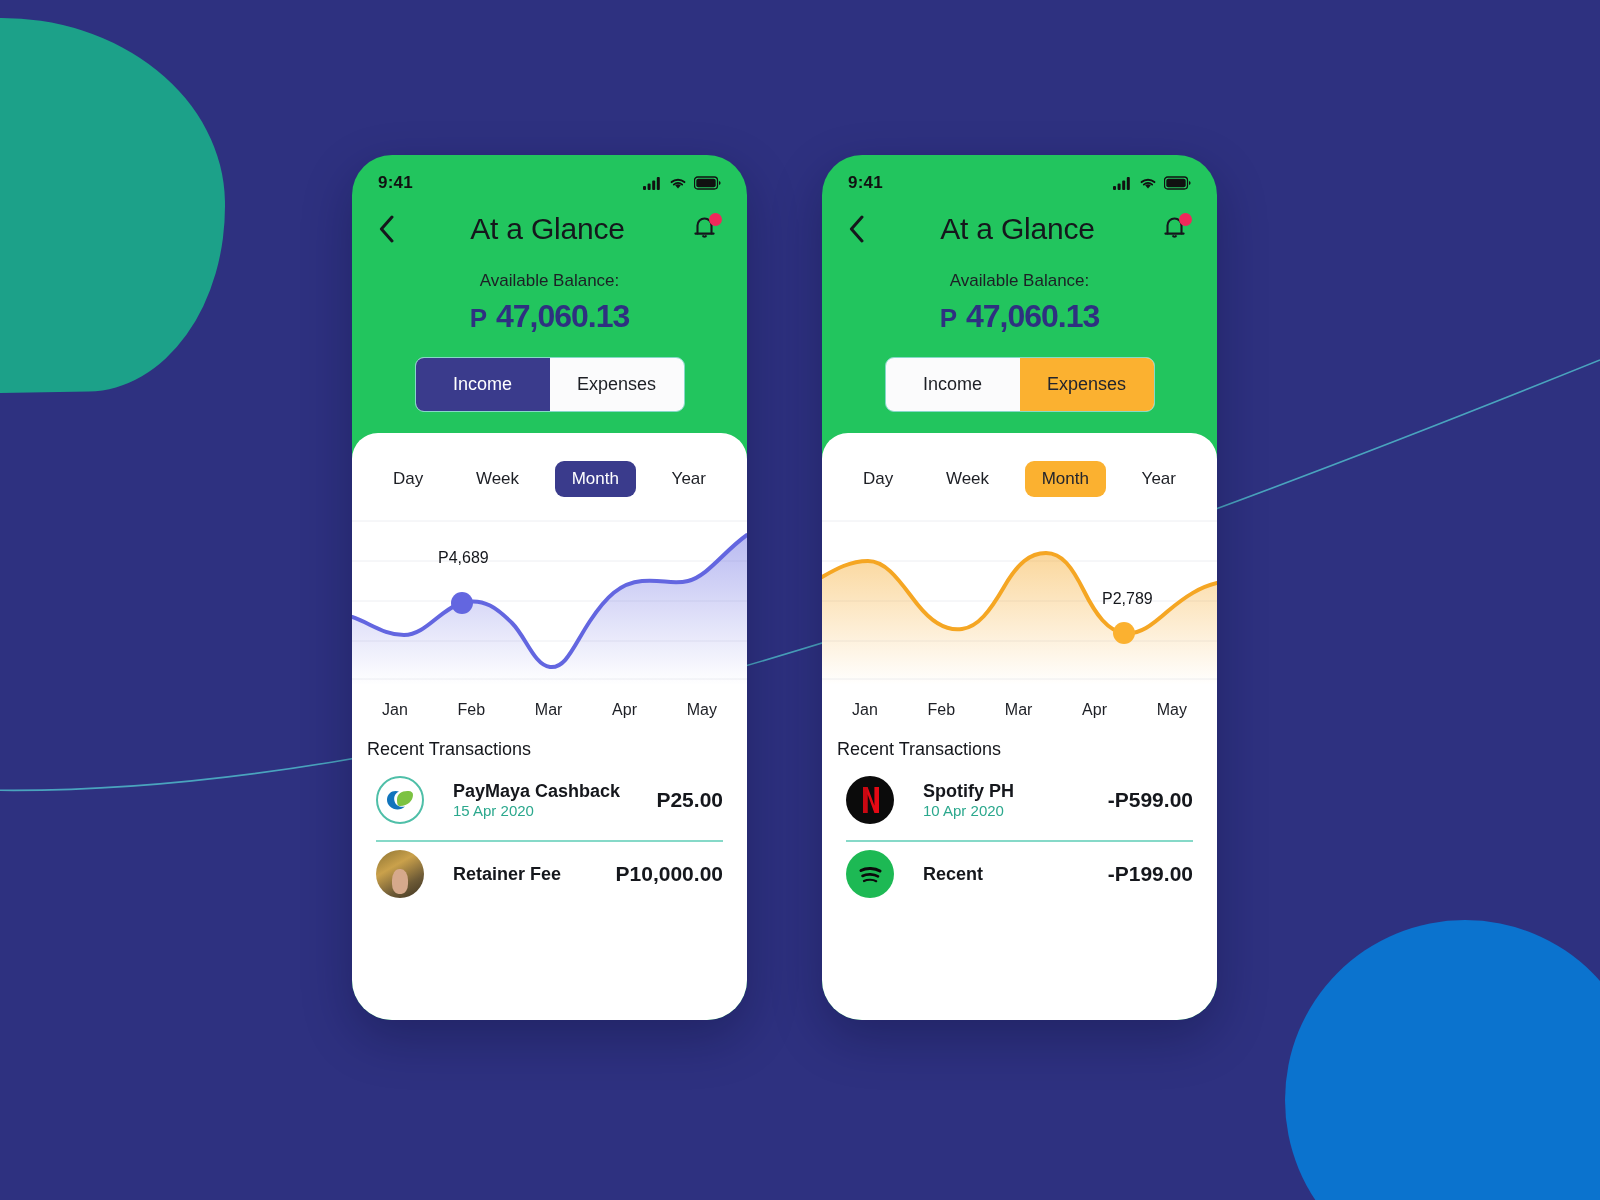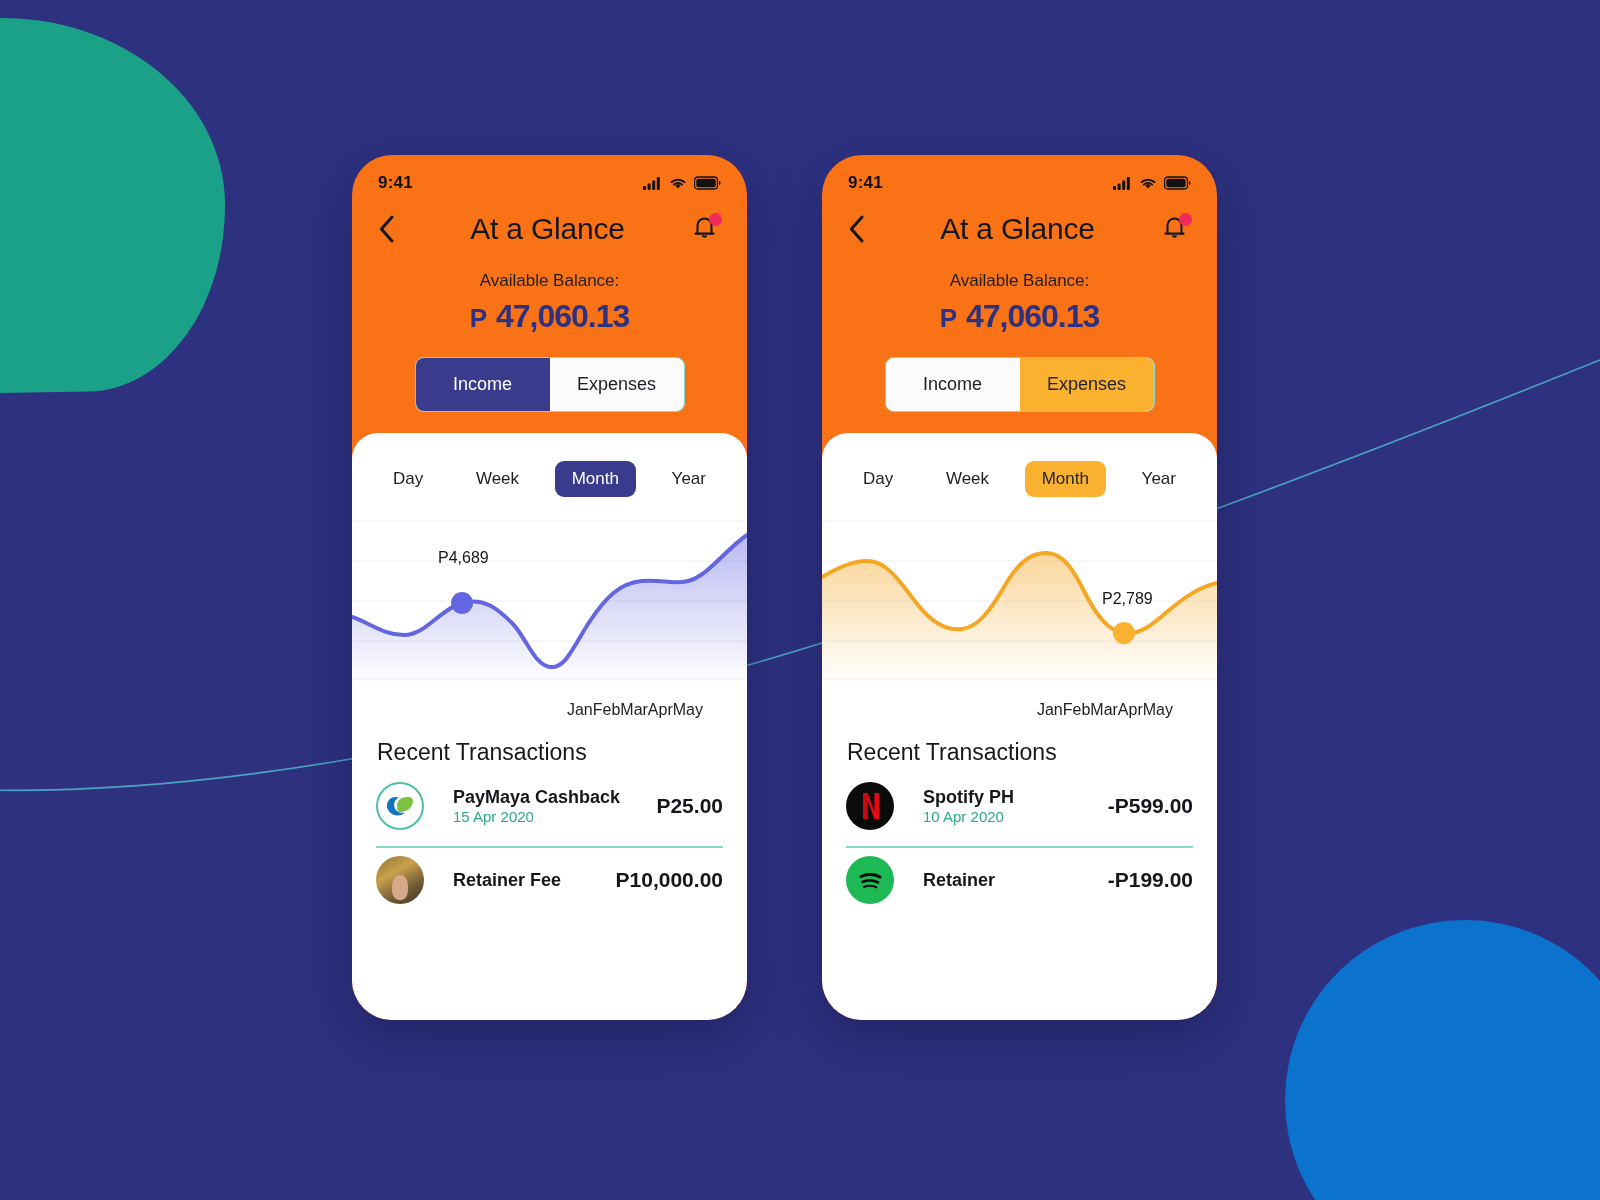--- a/index.html
+++ b/index.html
@@ -27,21 +27,21 @@
     border-radius: 50%;
     background: #0B73CE;
   }
   .bg-arc { position: absolute; inset: 0; }
 
   
   .phone {
     position: absolute;
     top: 155px;
     width: 395px; height: 865px;
-    background: #f97316;
+    background: #22c55e;
     border-radius: 40px;
     overflow: hidden;
     box-shadow: 0 18px 50px rgba(10,12,50,.33);
   }
   .phone-left  { left: 352px; }
   .phone-right { left: 822px; }
 
   
   .statusbar {
     height: 46px;
@@ -116,27 +116,27 @@
   .range-tab.sel-indigo { background: #3A3B8C; color: #fff; }
   .range-tab.sel-amber  { background: #FBB130; color: #23252d; }
 
   
   .chart-wrap { position: relative; height: 172px; width: 100%; }
   .chart-wrap svg { display: block; width: 100%; height: 100%; }
   .chart-value {
     position: absolute; font-size: 16px; color: #15171c; white-space: nowrap;
   }
   .months {
-    display: flex; justify-content: flex-end;
-    padding: 16px 44px 0 30px;
+    display: flex; justify-content: space-between;
+    padding: 16px 30px 0 30px;
   }
   .month-label { font-size: 16px; color: #1d1f25; }
 
   
-  .tx-title { font-size: 23px; color: #15171c; padding: 20px 24px 8px 25px; }
+  .tx-title { font-size: 18px; color: #15171c; padding: 20px 24px 8px 15px; }
   .tx-row {
     display: flex; align-items: center;
     padding: 8px 24px; gap: 29px;
   }
   .tx-avatar {
     width: 48px; height: 48px; border-radius: 50%;
     flex: 0 0 48px; display: flex; align-items: center; justify-content: center;
     overflow: hidden; position: relative;
   }
   .tx-avatar.paymaya { border: 2px solid #4FBFA8; background: #fff; }
@@ -401,19 +401,19 @@
 
     <div class="tx-row">
       <div class="tx-avatar spotify">
         <svg width="32" height="32" viewBox="0 0 32 32">
           <path d="M7 12.5 C12.5 9.5 21 10 26 13" fill="none" stroke="#0b0b0b" stroke-width="3.1" stroke-linecap="round"></path>
           <path d="M8.5 18 C13 15.6 20 16 24 18.4" fill="none" stroke="#0b0b0b" stroke-width="2.6" stroke-linecap="round"></path>
           <path d="M10 23 C13.6 21.2 19 21.4 22.2 23.2" fill="none" stroke="#0b0b0b" stroke-width="2.2" stroke-linecap="round"></path>
         </svg>
       </div>
       <div class="tx-info">
-        <div class="tx-name">Retainer</div>
+        <div class="tx-name">Recent</div>
       </div>
       <div class="tx-amount">-P199.00</div>
     </div>
 
   </div>
 </div>
 
 </body></html>

